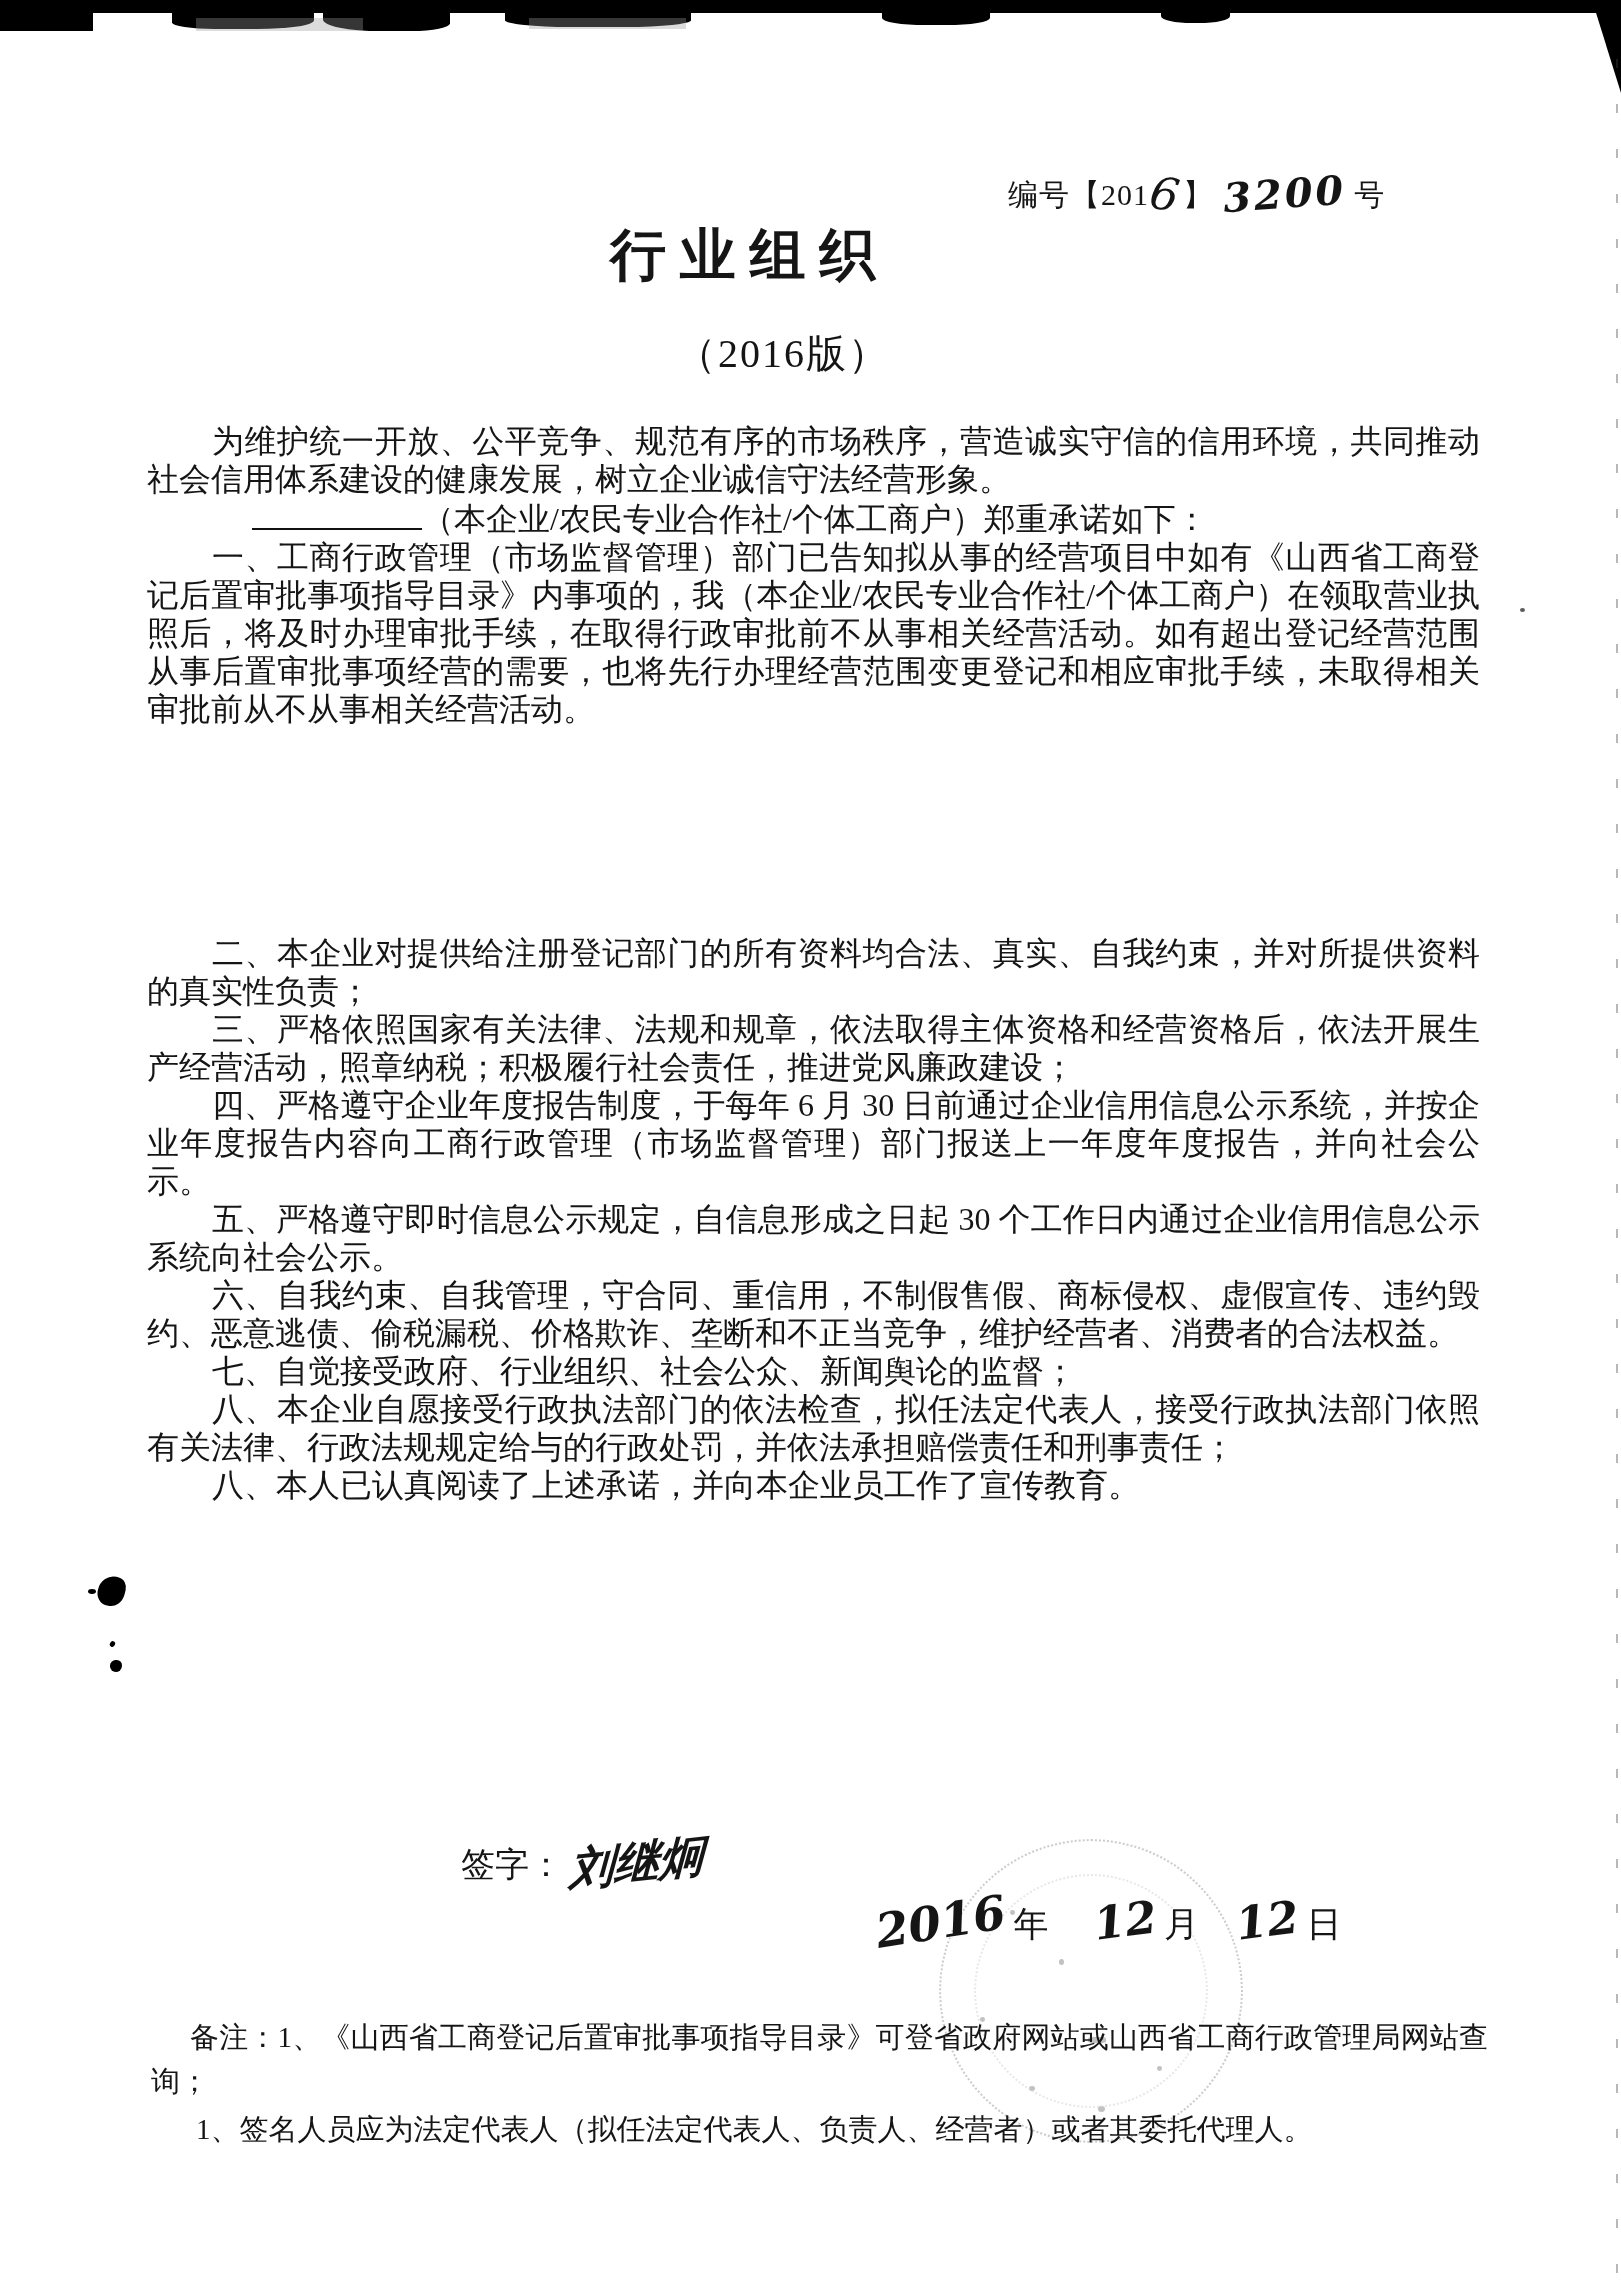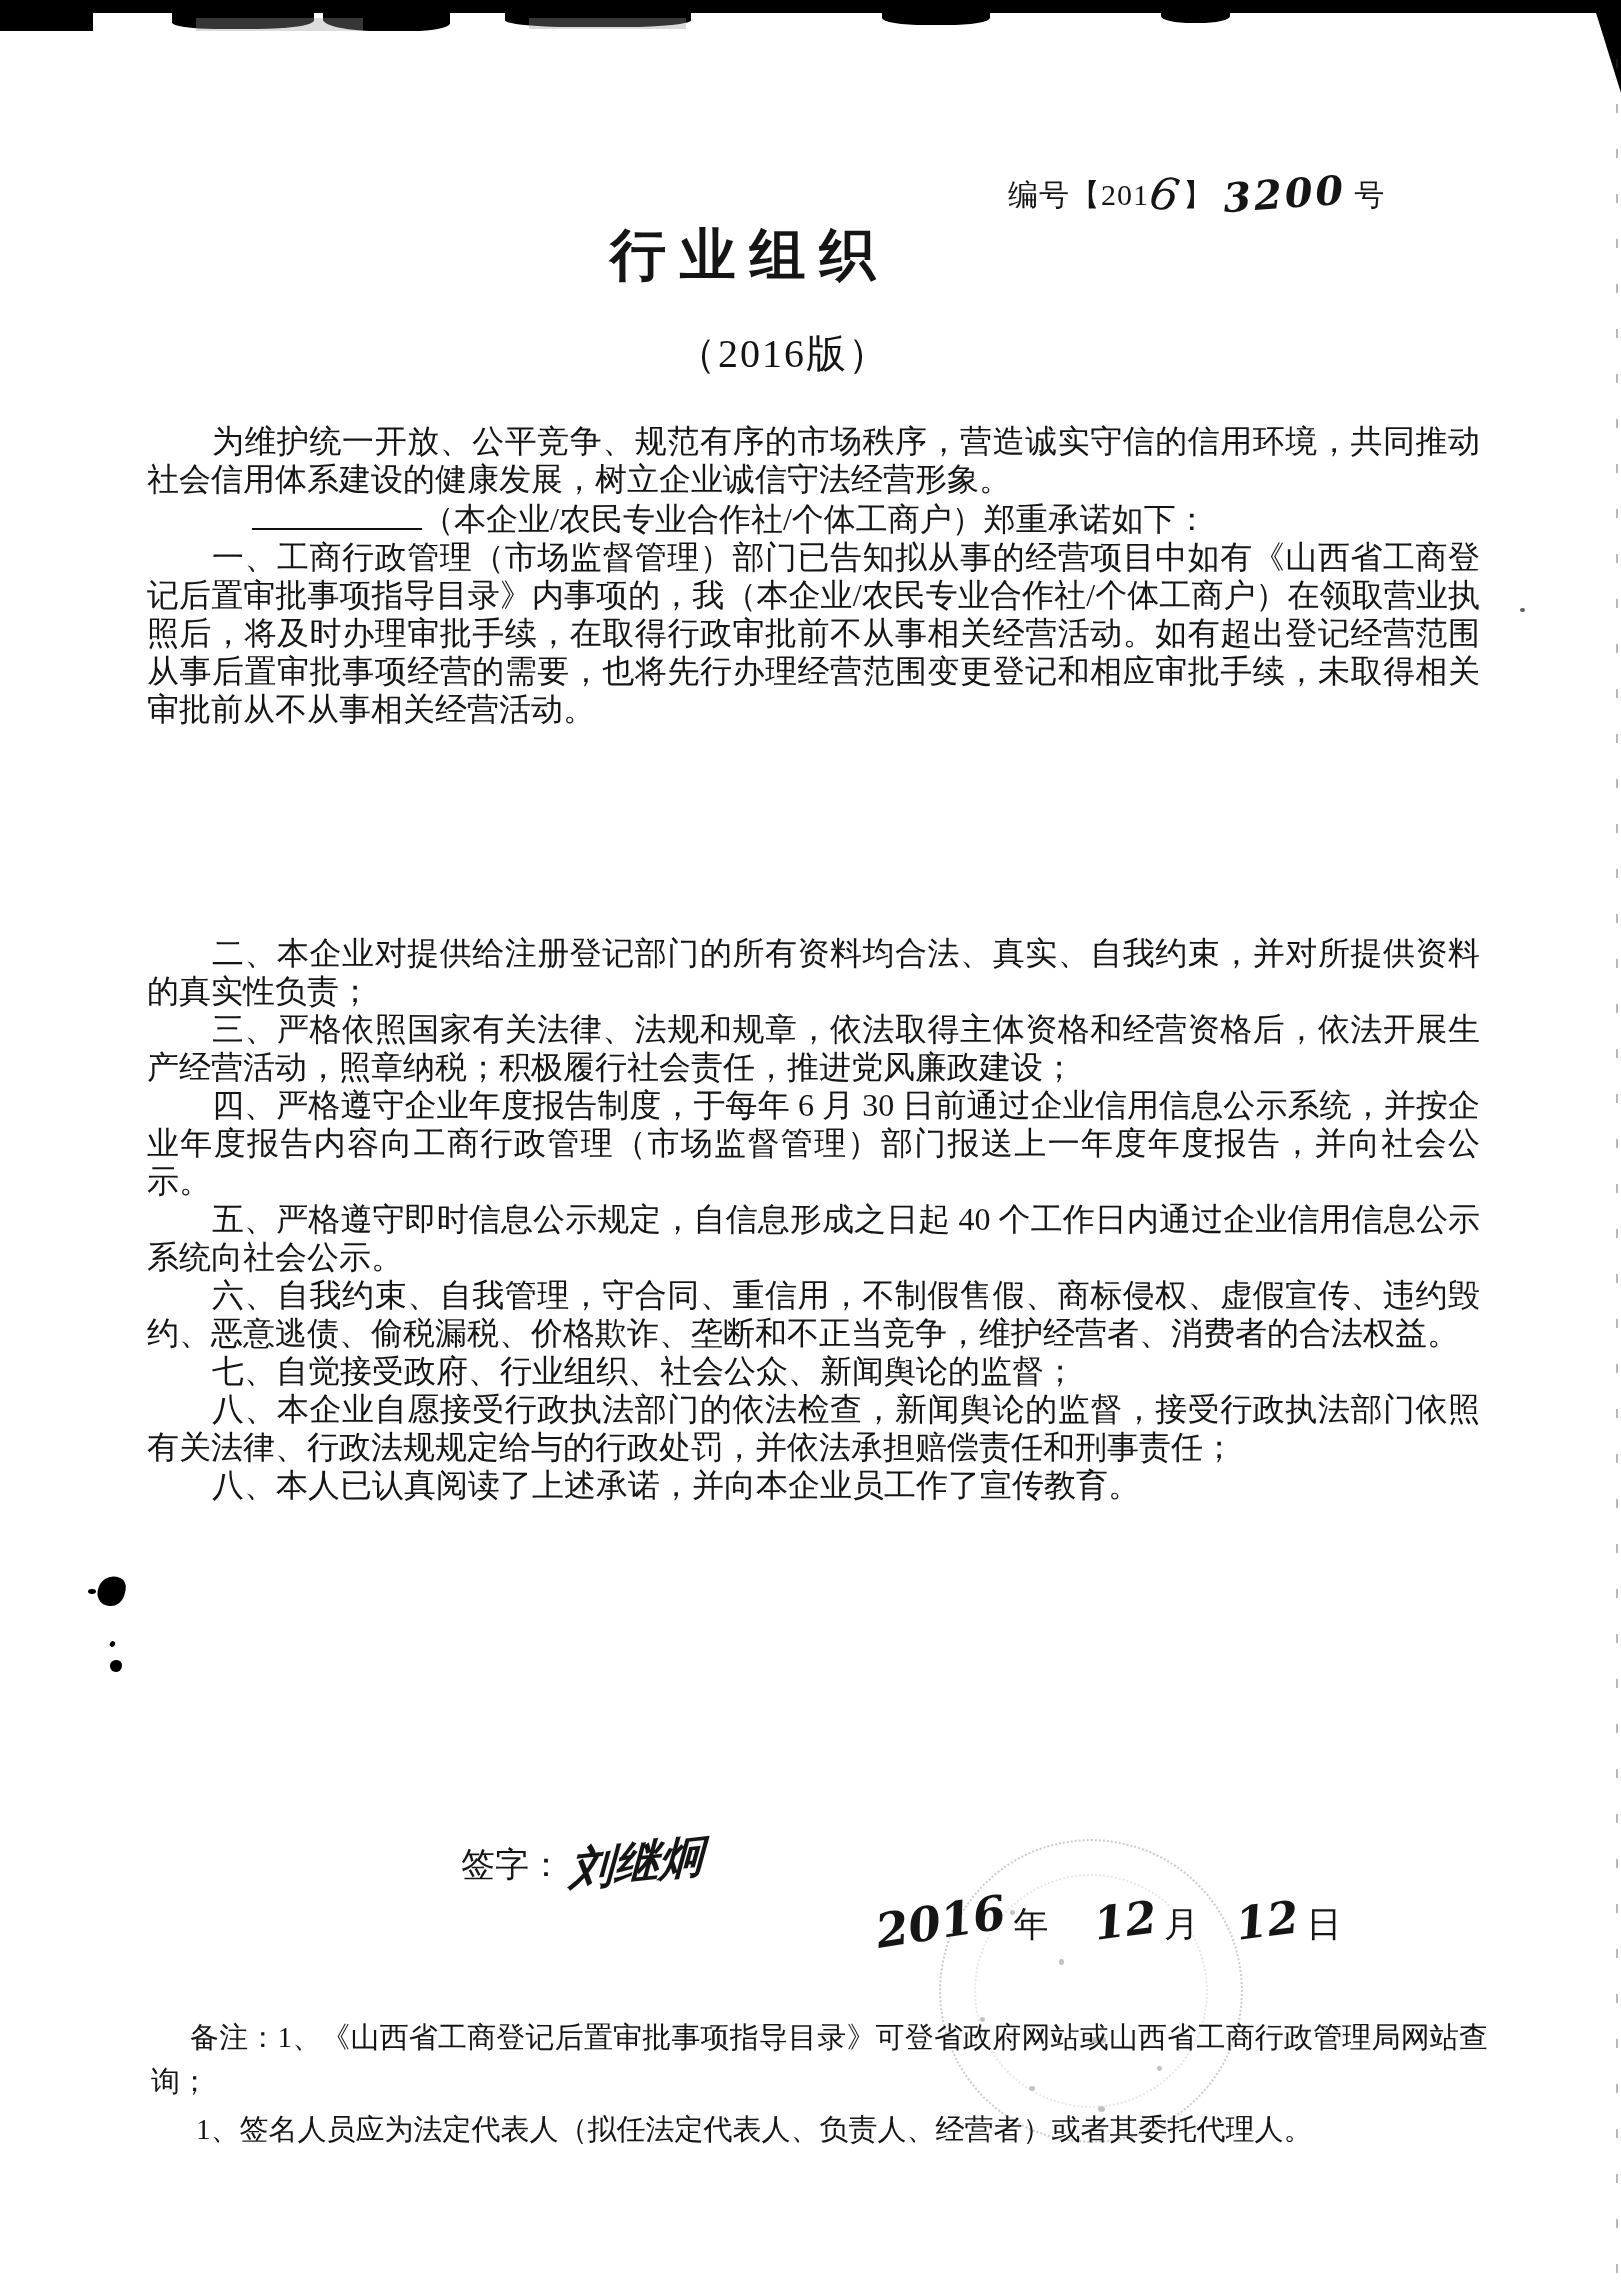--- a/index.html
+++ b/index.html
@@ -128,24 +128,24 @@
   </div>
 
   <div class="body-text">
     <p>为维护统一开放、公平竞争、规范有序的市场秩序，营造诚实守信的信用环境，共同推动社会信用体系建设的健康发展，树立企业诚信守法经营形象。</p>
     <p class="promise"><span class="blank-underline"></span><span>（本企业/农民专业合作社/个体工商户）郑重承诺如下：</span></p>
     <p>一、工商行政管理（市场监督管理）部门已告知拟从事的经营项目中如有《山西省工商登记后置审批事项指导目录》内事项的，我（本企业/农民专业合作社/个体工商户）在领取营业执照后，将及时办理审批手续，在取得行政审批前不从事相关经营活动。如有超出登记经营范围从事后置审批事项经营的需要，也将先行办理经营范围变更登记和相应审批手续，未取得相关审批前从不从事相关经营活动。</p>
     <div class="big-gap"></div>
     <p>二、本企业对提供给注册登记部门的所有资料均合法、真实、自我约束，并对所提供资料的真实性负责；</p>
     <p>三、严格依照国家有关法律、法规和规章，依法取得主体资格和经营资格后，依法开展生产经营活动，照章纳税；积极履行社会责任，推进党风廉政建设；</p>
     <p>四、严格遵守企业年度报告制度，于每年 6 月 30 日前通过企业信用信息公示系统，并按企业年度报告内容向工商行政管理（市场监督管理）部门报送上一年度年度报告，并向社会公示。</p>
-    <p>五、严格遵守即时信息公示规定，自信息形成之日起 40 个工作日内通过企业信用信息公示系统向社会公示。</p>
+    <p>五、严格遵守即时信息公示规定，自信息形成之日起 30 个工作日内通过企业信用信息公示系统向社会公示。</p>
     <p>六、自我约束、自我管理，守合同、重信用，不制假售假、商标侵权、虚假宣传、违约毁约、恶意逃债、偷税漏税、价格欺诈、垄断和不正当竞争，维护经营者、消费者的合法权益。</p>
     <p>七、自觉接受政府、行业组织、社会公众、新闻舆论的监督；</p>
-    <p>八、本企业自愿接受行政执法部门的依法检查，新闻舆论的监督，接受行政执法部门依照有关法律、行政法规规定给与的行政处罚，并依法承担赔偿责任和刑事责任；</p>
+    <p>八、本企业自愿接受行政执法部门的依法检查，拟任法定代表人，接受行政执法部门依照有关法律、行政法规规定给与的行政处罚，并依法承担赔偿责任和刑事责任；</p>
     <p>八、本人已认真阅读了上述承诺，并向本企业员工作了宣传教育。</p>
   </div>
 
   <div class="signature-line">
     <span>签字：</span><span class="hw hw-name">刘继炯</span>
   </div>
 
   <div class="stamp">
     <span class="speck" style="left:39px;top:176px;width:4.9px;height:4.9px;"></span>
     <span class="speck" style="left:88px;top:245px;width:5.9px;height:4.9px;"></span>

